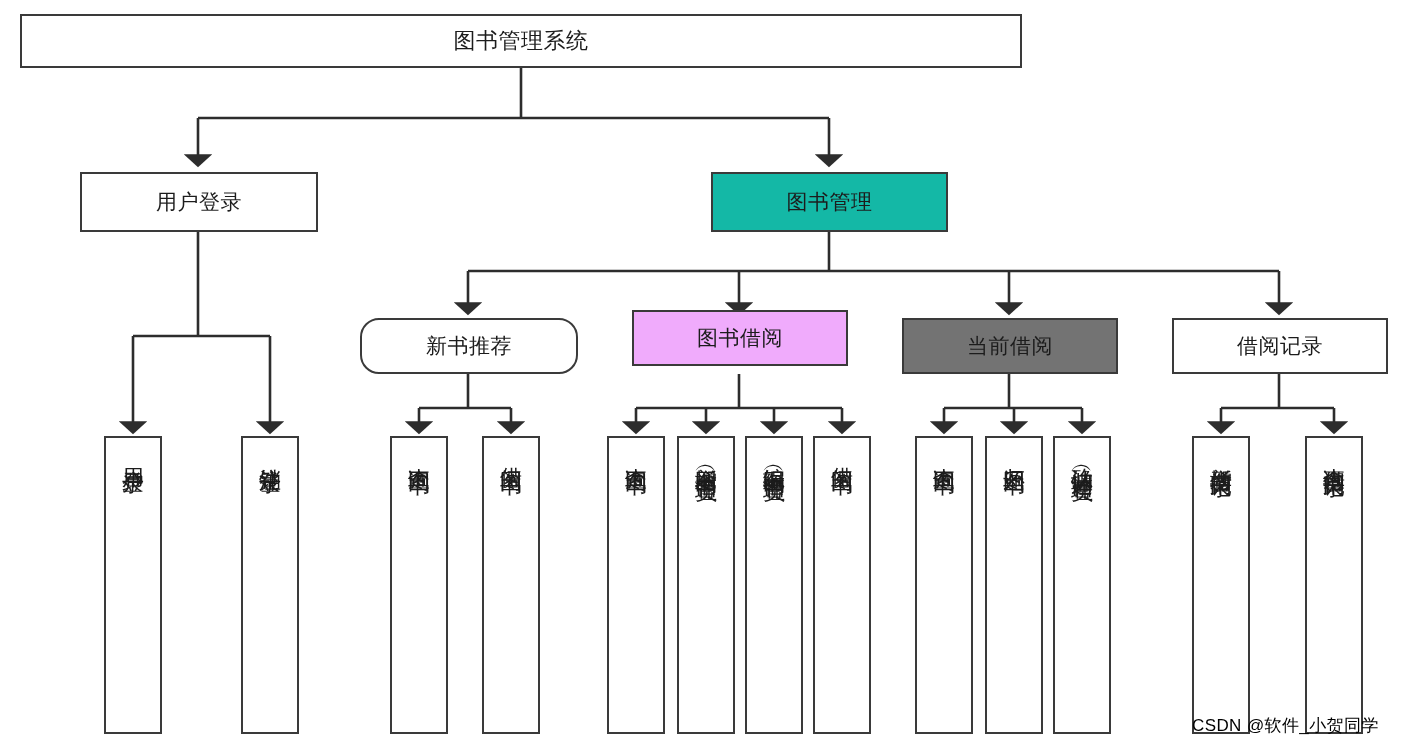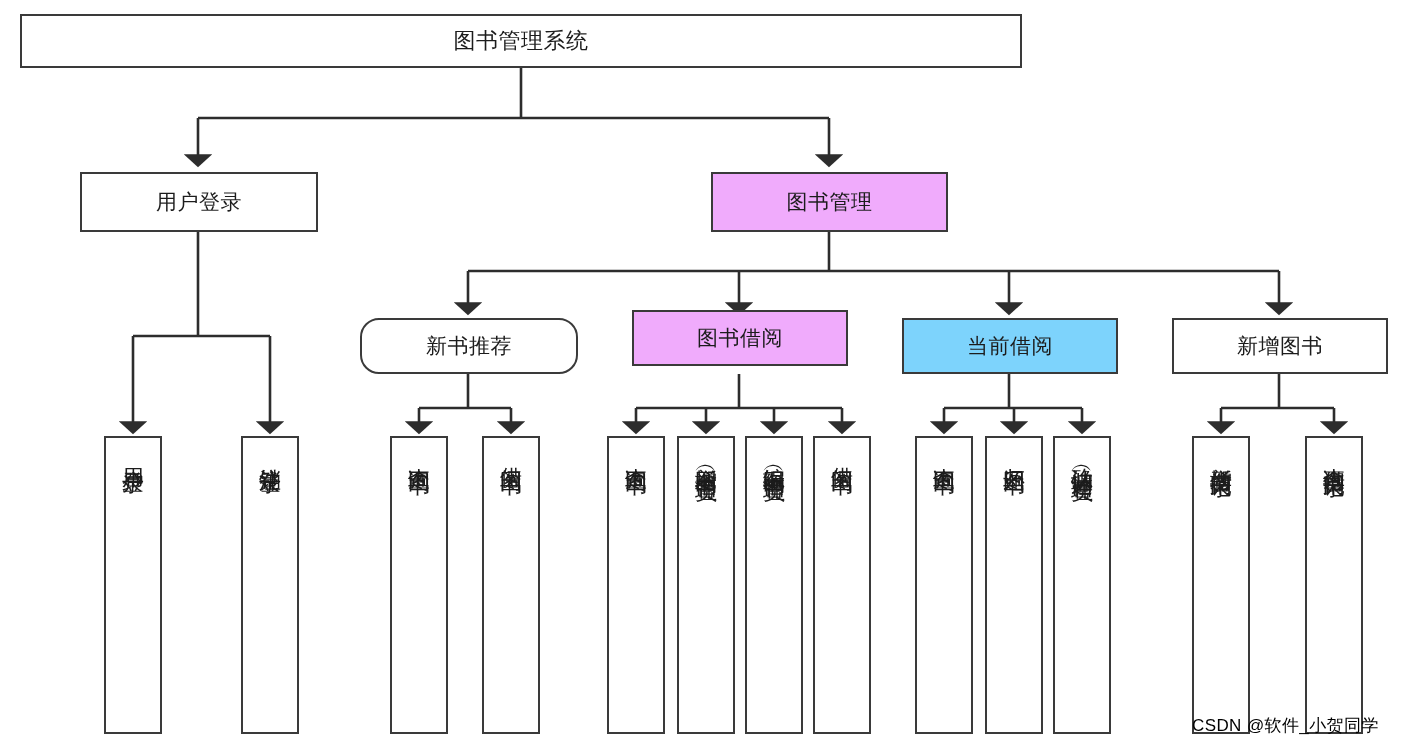--- a/index.html
+++ b/index.html
@@ -138,35 +138,35 @@
     </g>
   </svg>
 
   <div class="node root horizontal" style="left: 20px; top: 14px; width: 1002px; height: 54px; border-color: rgb(58, 58, 58); background: rgb(255, 255, 255); color: rgb(28, 28, 28);">
     <span class="node-label">图书管理系统</span>
   </div>
 
   <div class="node horizontal" style="left: 80px; top: 172px; width: 238px; height: 60px; border-color: rgb(58, 58, 58); background: rgb(255, 255, 255); color: rgb(28, 28, 28);">
     <span class="node-label">用户登录</span>
   </div>
-  <div class="node horizontal" style="left: 711px; top: 172px; width: 237px; height: 60px; border-color: rgb(58, 58, 58); background: #f0abfc; color: rgb(28, 28, 28);">
+  <div class="node horizontal" style="left: 711px; top: 172px; width: 237px; height: 60px; border-color: rgb(58, 58, 58); background: #14b8a6; color: rgb(28, 28, 28);">
     <span class="node-label">图书管理</span>
   </div>
 
   <div class="node horizontal" style="left: 360px; top: 318px; width: 218px; height: 56px; border-color: rgb(58, 58, 58); background: rgb(255, 255, 255); color: rgb(28, 28, 28); border-radius: 19px;">
     <span class="node-label">新书推荐</span>
   </div>
   <div class="node horizontal" style="left: 632px; top: 310px; width: 216px; height: 56px; border-color: rgb(58, 58, 58); background: #f0abfc; color: rgb(28, 28, 28);">
     <span class="node-label">图书借阅</span>
   </div>
-  <div class="node horizontal" style="left: 902px; top: 318px; width: 216px; height: 56px; border-color: rgb(58, 58, 58); background: #7dd3fc; color: rgb(28, 28, 28);">
+  <div class="node horizontal" style="left: 902px; top: 318px; width: 216px; height: 56px; border-color: rgb(58, 58, 58); background: #737373; color: rgb(28, 28, 28);">
     <span class="node-label">当前借阅</span>
   </div>
   <div class="node horizontal" style="left: 1172px; top: 318px; width: 216px; height: 56px; border-color: rgb(58, 58, 58); background: rgb(255, 255, 255); color: rgb(28, 28, 28);">
-    <span class="node-label">新增图书</span>
+    <span class="node-label">借阅记录</span>
   </div>
 
   <div class="node leaf" style="left: 104px; top: 436px; width: 58px; height: 298px; border-color: rgb(58, 58, 58); background: rgb(255, 255, 255); color: rgb(28, 28, 28);">
     <span class="node-label">用户登录</span>
   </div>
   <div class="node leaf" style="left: 241px; top: 436px; width: 58px; height: 298px; border-color: rgb(58, 58, 58); background: rgb(255, 255, 255); color: rgb(28, 28, 28);">
     <span class="node-label">注销登录</span>
   </div>
   <div class="node leaf" style="left: 390px; top: 436px; width: 58px; height: 298px; border-color: rgb(58, 58, 58); background: rgb(255, 255, 255); color: rgb(28, 28, 28);">
     <span class="node-label">查询图书</span>

